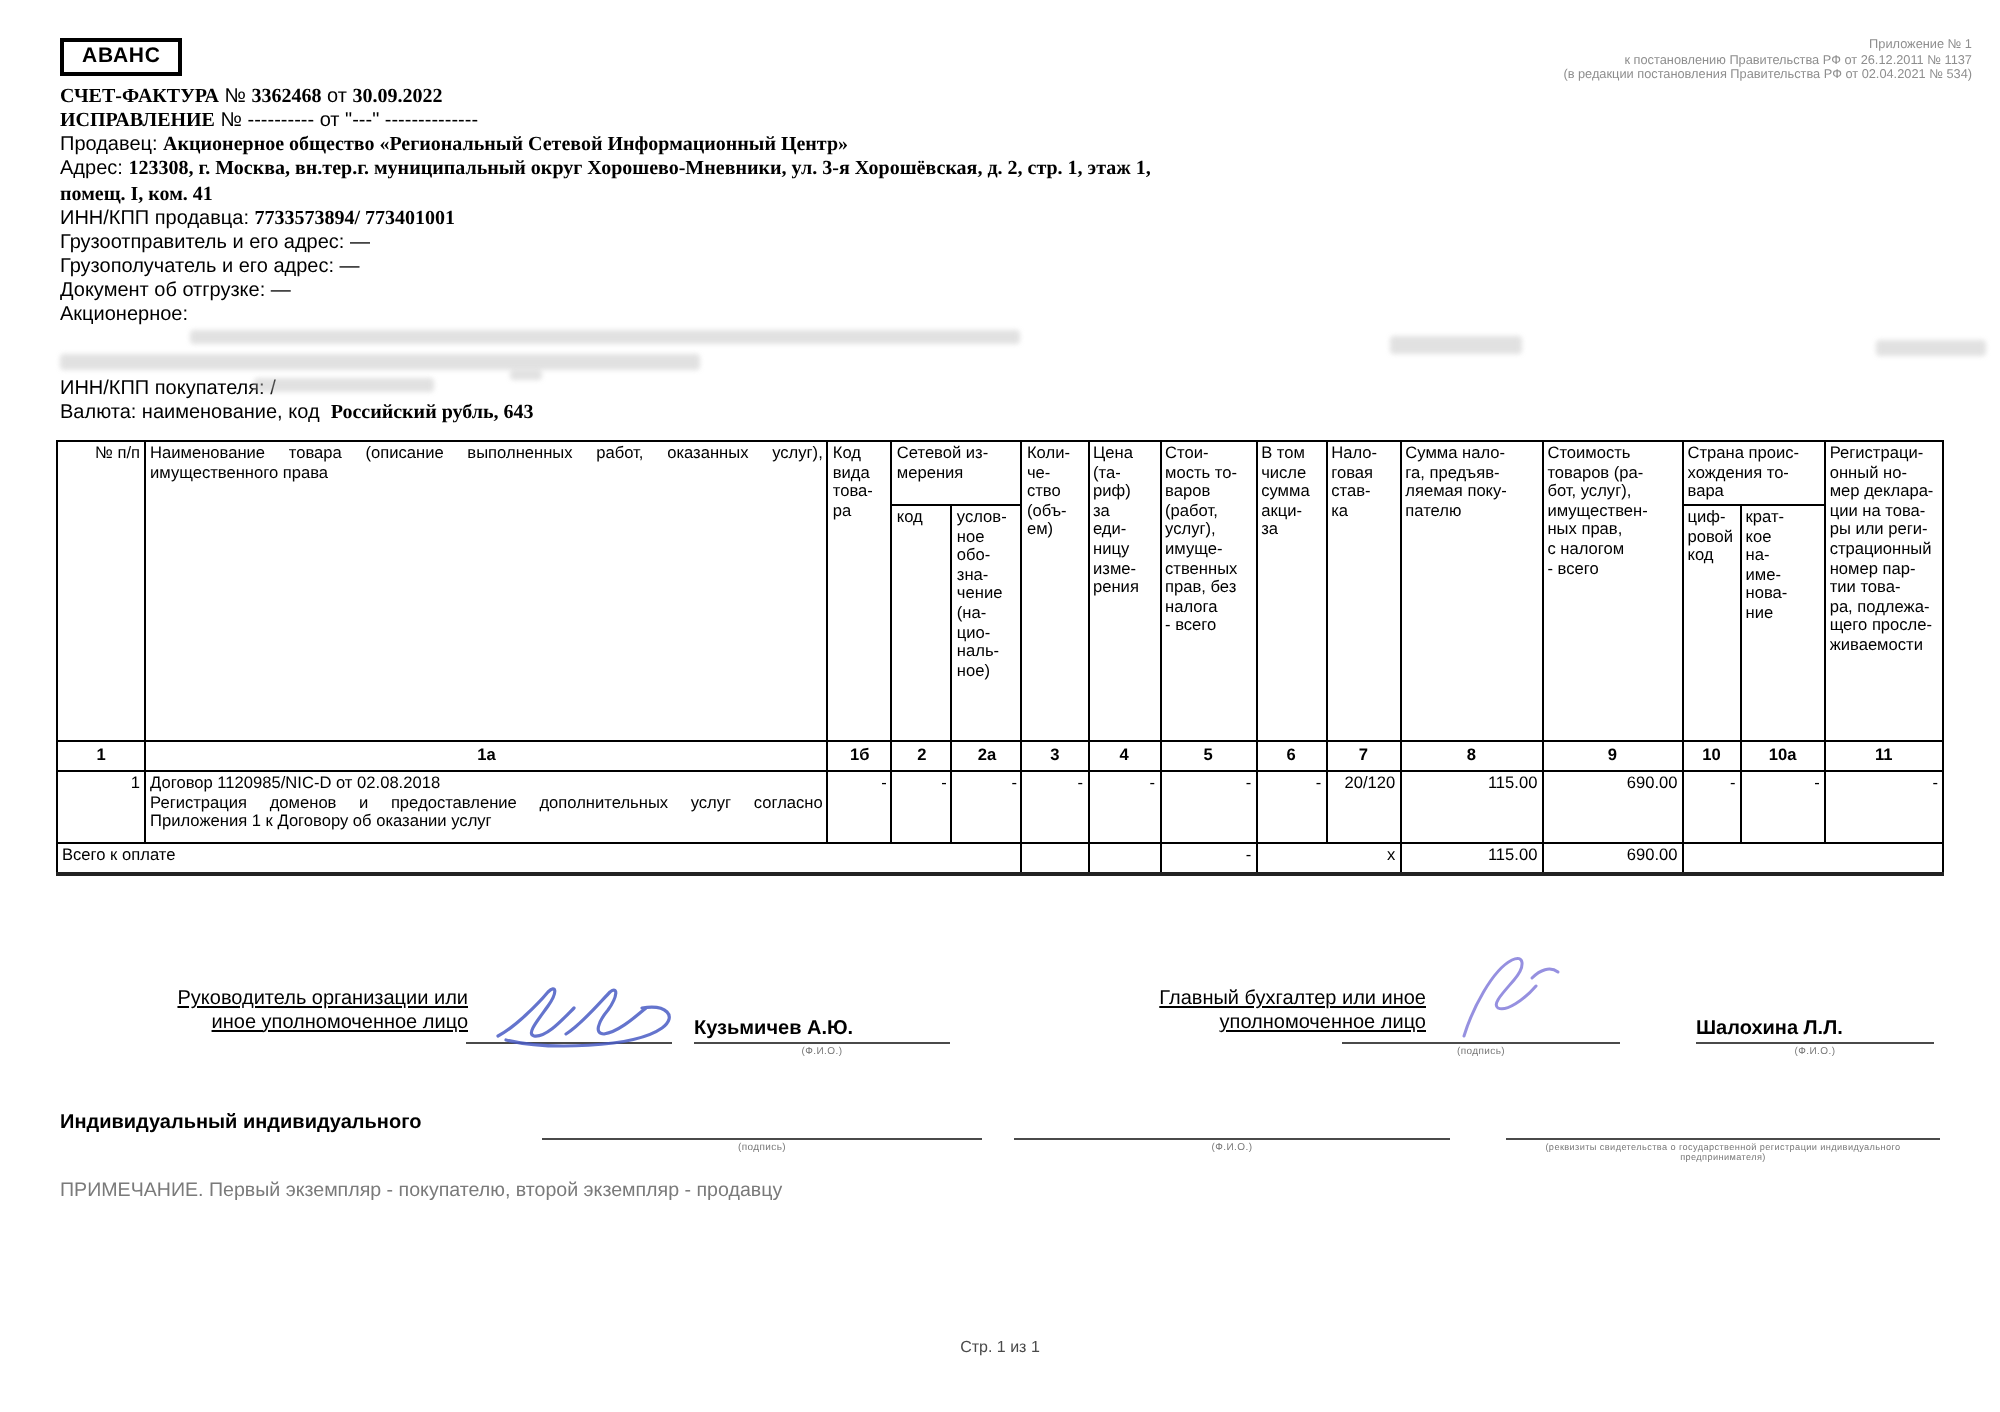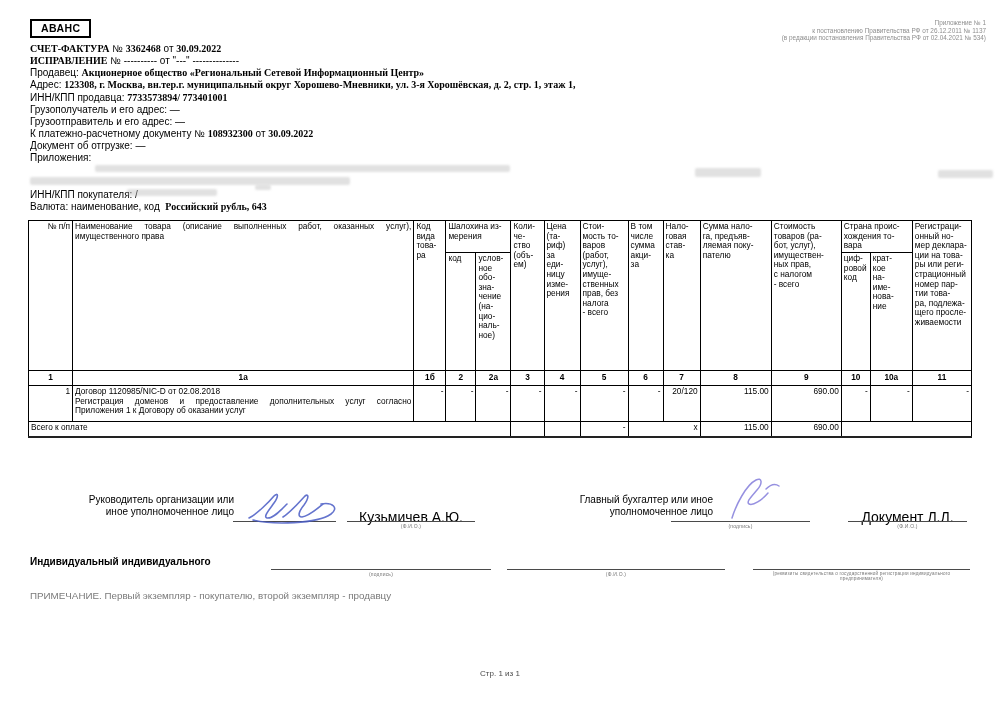--- a/index.html
+++ b/index.html
@@ -22,23 +22,23 @@
             table-layout:fixed;font-size:8.3px;line-height:1.16;}
   table.inv td{border:1px solid #000;padding:1px 2px;vertical-align:top;overflow:hidden;}
   table.inv{border:1.5px solid #111;}
   td.c{text-align:right;}
   td.r{text-align:right;}
   td.m{vertical-align:middle;}
   tr.nums td{font-weight:bold;text-align:center;vertical-align:middle;}
   tr.trow td{border-bottom:2.5px solid #222;margin-top:44px;}
   .stretch{text-align:justify;text-align-last:justify;}
   
-  .siglabel{position:absolute;font-size:10px;line-height:11.6px;text-align:right;}
+  .siglabel{position:absolute;font-size:10px;line-height:11.6px;text-align:right;text-decoration:underline;}
   .sigline{position:absolute;border-top:1.2px solid #4a4a4a;height:0;}
-  .signame{position:absolute;text-align:center;font-size:14px;font-weight:normal;}
+  .signame{position:absolute;text-align:left;font-size:10px;font-weight:bold;}
   .sigcap{position:absolute;text-align:center;font-size:5px;color:#777;letter-spacing:.2px;}
   .iplabel{position:absolute;left:30px;top:556px;font-size:10px;font-weight:bold;}
   .note{position:absolute;left:30px;top:590px;font-size:9.8px;color:#7a7a7a;}
   .pagenum{position:absolute;left:0;right:0;top:669px;text-align:center;font-size:8px;color:#4a4a4a;}
   svg.scribble{position:absolute;overflow:visible;}
 </style>
 </head>
 <body>
 
 <div id="page">
@@ -49,26 +49,26 @@
     <div>(в редакции постановления Правительства РФ от 02.04.2021 № 534)</div>
   </div>
 
   <div class="stamp">АВАНС</div>
 
   <div class="headlines">
     <div class="hl"><b>СЧЕТ-ФАКТУРА</b><span> № </span><b>3362468</b><span> от </span><b>30.09.2022</b></div>
     <div class="hl"><b>ИСПРАВЛЕНИЕ</b><span> № ---------- от "---" --------------</span></div>
     <div class="hl"><span>Продавец: </span><b>Акционерное общество «Региональный Сетевой Информационный Центр»</b></div>
     <div class="hl"><span>Адрес: </span><b>123308, г. Москва, вн.тер.г. муниципальный округ Хорошево-Мневники, ул. 3-я Хорошёвская, д. 2, стр. 1, этаж 1,</b></div>
+    <div class="hl"><b>помещ. I, ком. 41</b></div>
     <div class="hl"><span>ИНН/КПП продавца: </span><b>7733573894/ 773401001</b></div>
+    <div class="hl">Грузоотправитель и его адрес: —</div>
     <div class="hl">Грузополучатель и его адрес: —</div>
-    <div class="hl">Грузоотправитель и его адрес: —</div>
-    <div class="hl"><span>К платежно-расчетному документу № </span><b>108932300</b><span> от </span><b>30.09.2022</b></div>
     <div class="hl">Документ об отгрузке: —</div>
-    <div class="hl">Приложения: </div>
+    <div class="hl">Акционерное: </div>
     <div class="hl">&nbsp;</div>
     <div class="hl">&nbsp;</div>
     <div class="hl">ИНН/КПП покупателя: /</div>
     <div class="hl"><span>Валюта: наименование, код  </span><b>Российский рубль, 643</b></div>
   </div>
 
   <div class="smudge" style="left:95px;top:165px;width:415px;height:7px;"></div>
   <div class="smudge" style="left:30px;top:177px;width:320px;height:8px;"></div>
   <div class="smudge" style="left:127px;top:189px;width:90px;height:7px;"></div>
   <div class="smudge" style="left:695px;top:168px;width:66px;height:9px;"></div>
@@ -97,21 +97,21 @@
         <tr style="height:32px">
       <td rowspan="2" class="c">№ п/п</td>
       <td rowspan="2">
         <div class="stretch">Наименование товара (описание выполненных работ, оказанных услуг),</div>
         <div>имущественного права</div>
       </td>
       <td rowspan="2" class="pre">Код
 вида
 това-
 ра</td>
-      <td colspan="2" class="pre">Шалохина из-
+      <td colspan="2" class="pre">Сетевой из-
 мерения</td>
       <td rowspan="2" class="pre">Коли-
 че-
 ство
 (объ-
 ем)</td>
       <td rowspan="2" class="pre">Цена
 (та-
 риф)
 за
@@ -257,21 +257,21 @@
     <div>уполномоченное лицо</div>
   </div>
   <div class="sigline" style="left:671px;top:521px;width:139px;"></div>
   <div class="sigcap" style="left:671px;top:523px;width:139px;">(подпись)</div>
   <svg class="scribble" style="left:722px;top:477px;" width="64" height="45" viewBox="0 0 64 45">
     <g fill="none" stroke="#8b85dd" stroke-width="1.5" stroke-linecap="round" opacity="0.9">
       <path d="M10 41 C14 28 24 8 34 3 C40 0 41 6 35 13 C29 20 24 25 27 27 C31 29 40 23 46 16"></path>
       <path d="M44 12 C48 8 53 6 57 9"></path>
     </g>
   </svg>
-  <div class="signame" style="left:848px;top:509px;width:119px;">Документ Л.Л.</div>
+  <div class="signame" style="left:848px;top:509px;width:119px;">Шалохина Л.Л.</div>
   <div class="sigline" style="left:848px;top:521px;width:119px;"></div>
   <div class="sigcap" style="left:848px;top:523px;width:119px;">(Ф.И.О.)</div>
 
   <div class="iplabel">Индивидуальный индивидуального</div>
   <div class="sigline" style="left:271px;top:569px;width:220px;"></div>
   <div class="sigcap" style="left:271px;top:571px;width:220px;">(подпись)</div>
   <div class="sigline" style="left:507px;top:569px;width:218px;"></div>
   <div class="sigcap" style="left:507px;top:571px;width:218px;">(Ф.И.О.)</div>
   <div class="sigline" style="left:753px;top:569px;width:217px;"></div>
   <div class="sigcap" style="left:753px;top:571px;width:217px;font-size:4.6px;">(реквизиты свидетельства о государственной регистрации индивидуального предпринимателя)</div>

